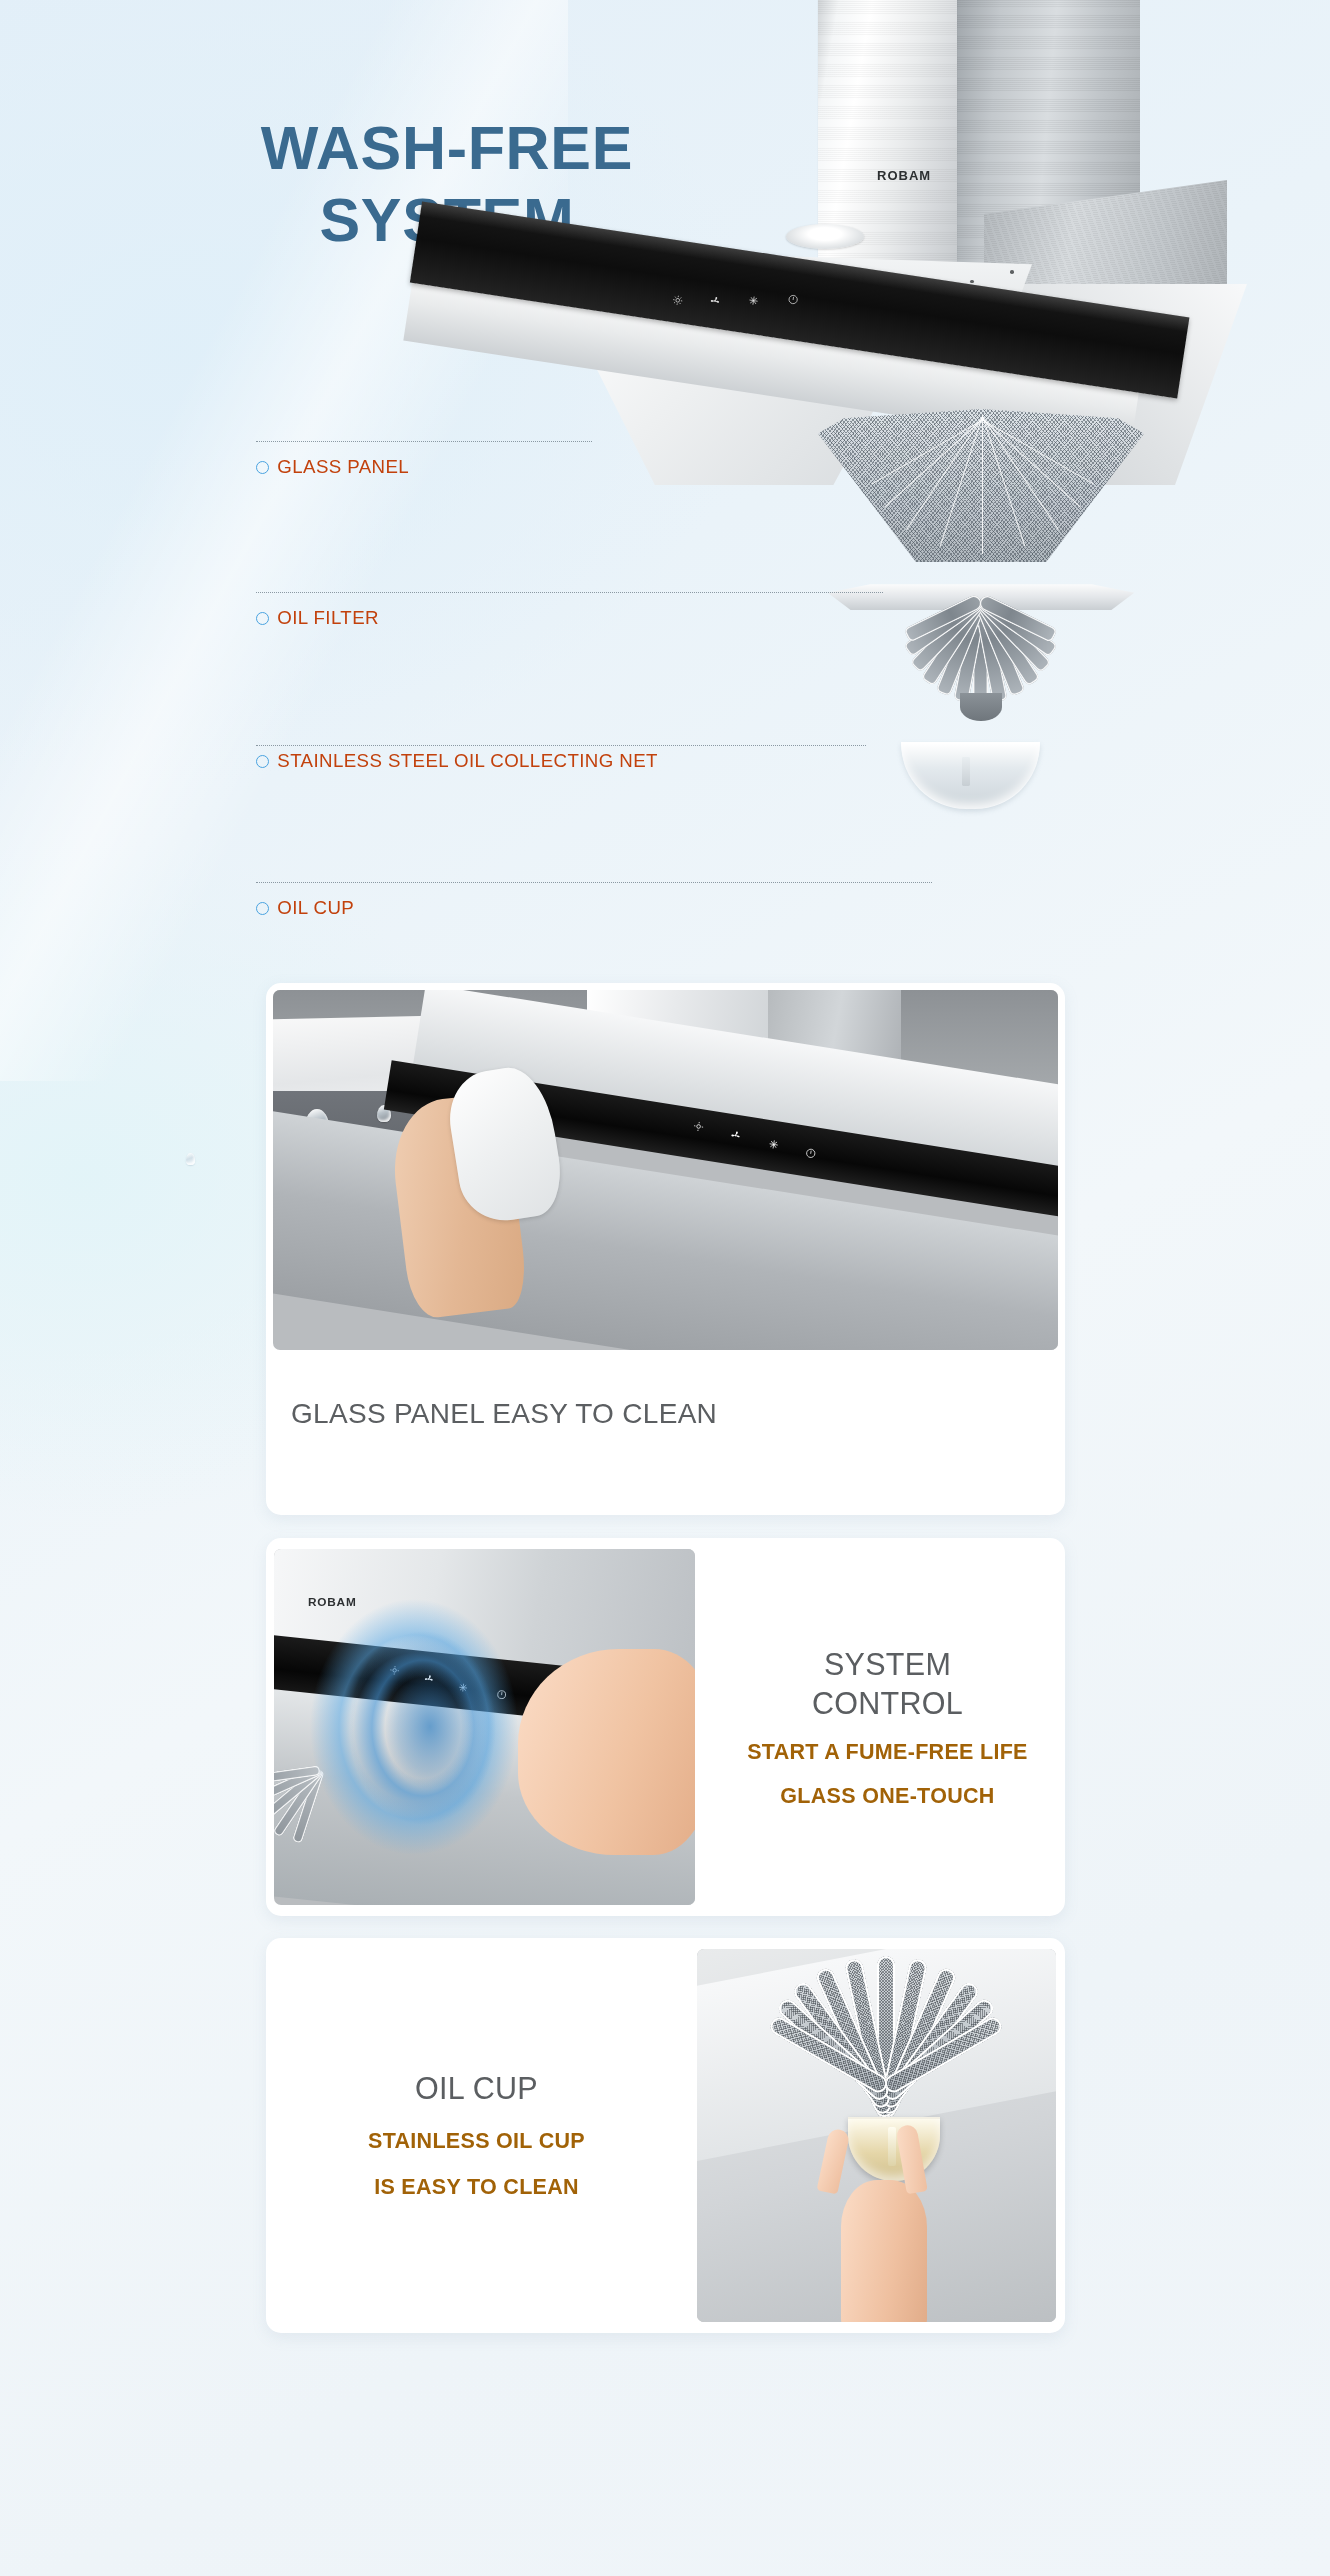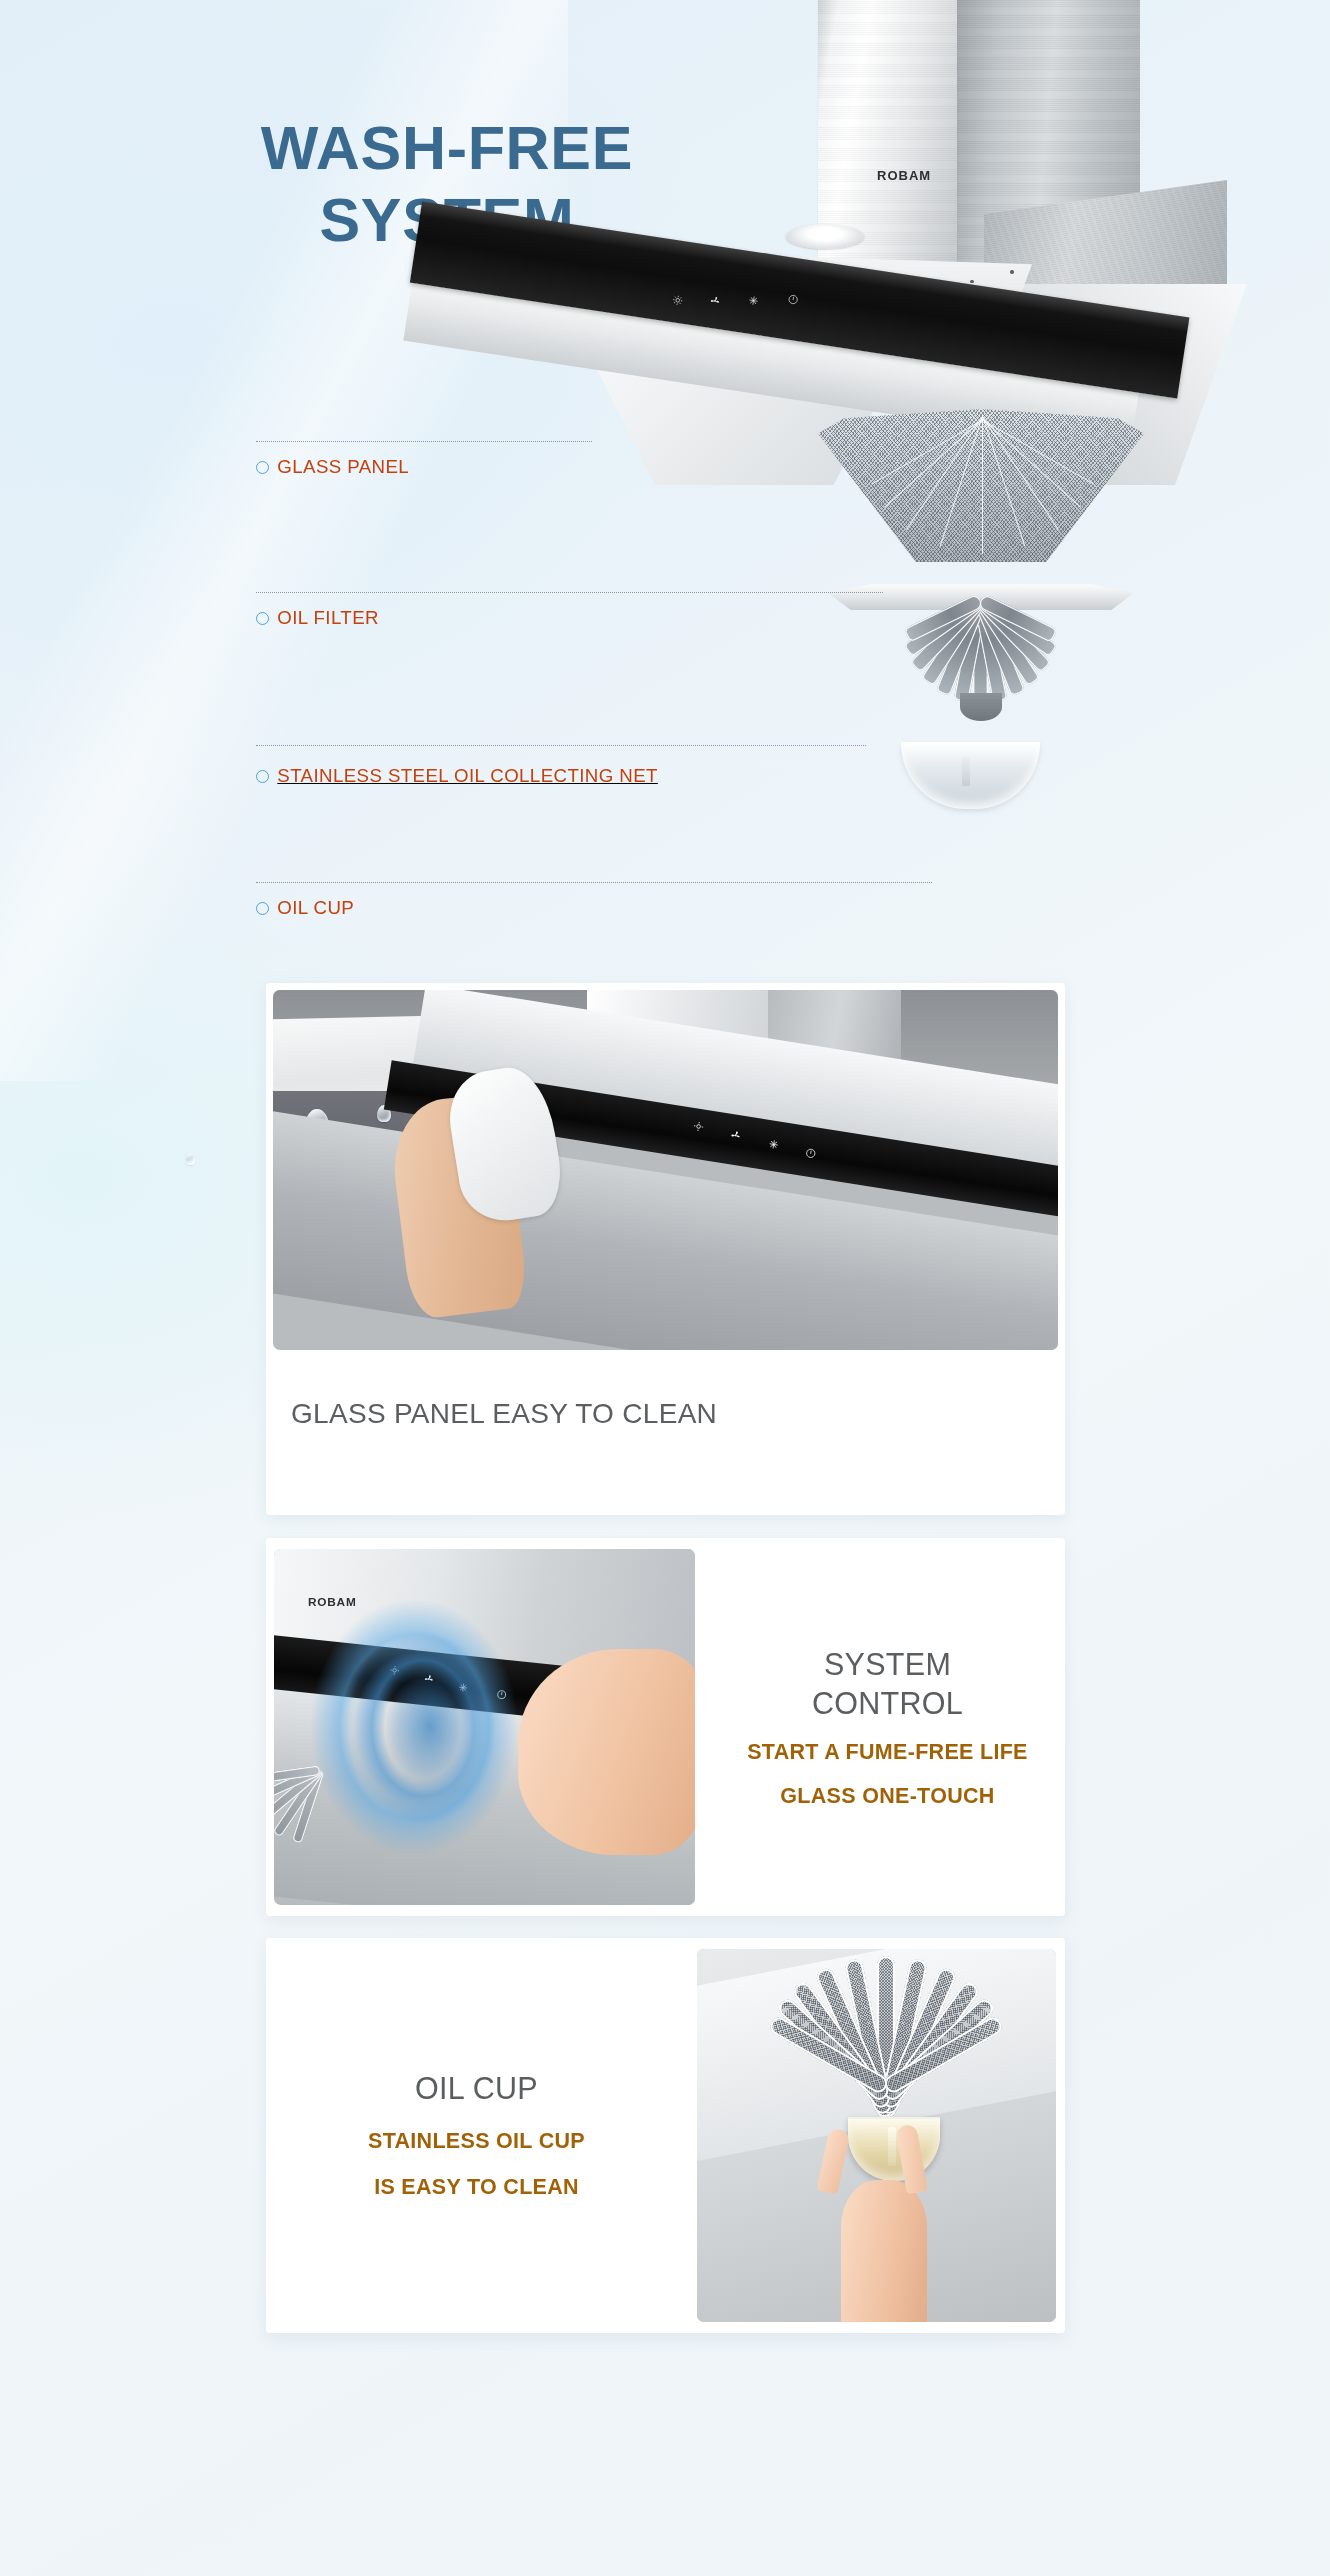--- a/index.html
+++ b/index.html
@@ -120,21 +120,21 @@
   
   .callout { position:absolute; }
   .callout .leader { position:absolute; left:0; top:0; height:0;
       border-top:1.4px dotted #7b8a95; opacity:.85; }
   .callout .row { position:absolute; left:0; display:flex; align-items:center; gap:8.3px; }
   .callout .bullet { width:13px; height:13px; border-radius:50%;
       border:1.8px solid #4aa3e0; background:transparent; flex:0 0 auto; }
   .callout .txt { font-size:18.7px; letter-spacing:0.4px; color:#c2410c; white-space:nowrap; }
 
   
-  .card { position:absolute; background:#ffffff; border-radius:4px;
+  .card { position:absolute; background:#ffffff; border-radius:15px;
           box-shadow:0 4.2px 15.3px rgba(120,150,175,.12); }
 
   .card-img { position:absolute; border-radius:7px; overflow:hidden; background:#b9bcbf; }
 
   .cap-main { color:#5b5e61; letter-spacing:0.3px; }
   .cap-sub  { color:#a16207; letter-spacing:0.3px;font-weight:bold; }
 
   
   .s1-wall-top { position:absolute; left:0; top:0; width:100%; height:30%;
       background:linear-gradient(180deg,#8d9195,#a7abae); }
@@ -311,21 +311,21 @@
 <div class="callout" style="left:256px;top:592px;">
   <div class="leader" style="width:627px;"></div>
   <div class="row" style="top:15.3px;">
     <span class="bullet"></span>
     <span class="txt">OIL FILTER</span>
   </div>
 </div>
 
 <div class="callout" style="left:256px;top:745px;">
   <div class="leader" style="width:610px;"></div>
-  <div class="row" style="top:20px;text-decoration:underline;">
+  <div class="row" style="top:5px;">
     <span class="bullet"></span>
     <span class="txt">STAINLESS STEEL OIL COLLECTING NET</span>
   </div>
 </div>
 
 <div class="callout" style="left:256px;top:882px;">
   <div class="leader" style="width:676px;"></div>
   <div class="row" style="top:15.3px;">
     <span class="bullet"></span>
     <span class="txt">OIL CUP</span>

